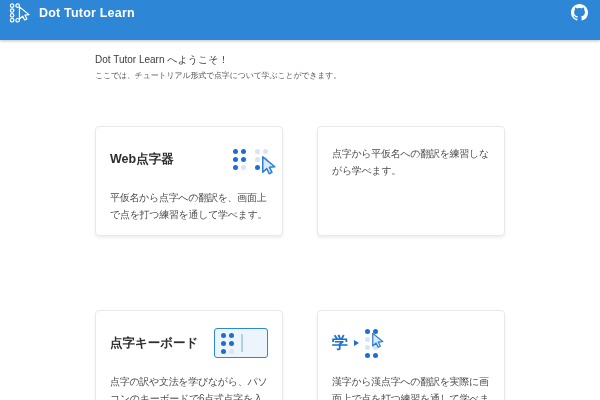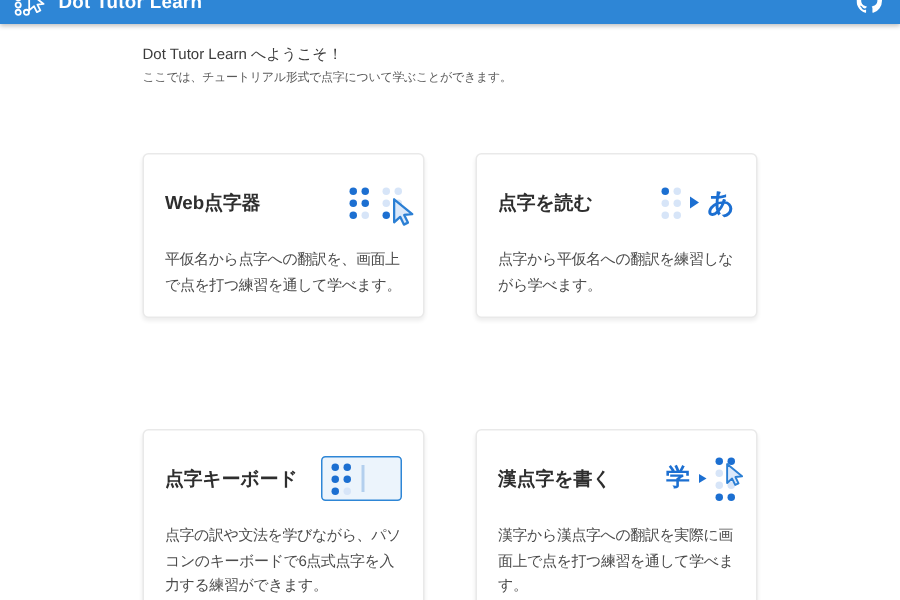--- a/index.html
+++ b/index.html
@@ -6,21 +6,21 @@
   html, body { width: 600px; height: 400px; }
   body {
     font-family: "Liberation Sans", "DejaVu Sans", sans-serif;
     background: #ffffff;
     color: var(--text-dark, #333);
     overflow: hidden;
   }
 
   
   .app-header {
-    height: 16px;
+    height: 40px;
     background: var(--header-bg, #2e86d6);
     display: flex;
     align-items: center;
     justify-content: space-between;
     padding: 0 12px 15px 8px;
     box-shadow: 0 1px 3px rgba(0,0,0,.25);
     position: relative;
     z-index: 2;
   }
   .header-left { display: flex; align-items: center; gap: 9px; }
@@ -195,35 +195,20 @@
             </div>
           <svg class="cursor-svg cursor-a" viewBox="0 0 24 24">
             <path d="M6 3 L6 19 L10.2 15.2 L12.8 20.6 L15.6 19.2 L13 13.9 L18.6 13.3 Z" fill="#dce9fa" stroke="#2b7fd4" stroke-width="1.6" stroke-linejoin="round"></path>
           </svg>
         </div>
       </div>
       <p class="card-desc">平仮名から点字への翻訳を、画面上で点を打つ練習を通して学べます。</p>
     </section>
 
     <section class="card">
-      <div class="card-head">
-        <h2 class="card-title">点字を読む</h2>
-        <div class="icon-wrap gap6">
-          <div class="cell">
-              <span class="dot on"></span>
-              <span class="dot off"></span>
-              <span class="dot off"></span>
-              <span class="dot off"></span>
-              <span class="dot off"></span>
-              <span class="dot off"></span>
-            </div>
-          <span class="tri"></span>
-          <span class="kana-char">あ</span>
-        </div>
-      </div>
       <p class="card-desc">点字から平仮名への翻訳を練習しながら学べます。</p>
     </section>
 
     <section class="card">
       <div class="card-head">
         <h2 class="card-title">点字キーボード</h2>
         <div class="icon-wrap">
           <div class="input-box">
             <div class="cell">
                 <span class="dot on"></span>
@@ -235,21 +220,20 @@
               </div>
             <span class="caret"></span>
           </div>
         </div>
       </div>
       <p class="card-desc">点字の訳や文法を学びながら、パソコンのキーボードで6点式点字を入力する練習ができます。</p>
     </section>
 
     <section class="card">
       <div class="card-head">
-        <h2 class="card-title">漢点字を書く</h2>
         <div class="icon-wrap gap6">
           <span class="kanji-char">学</span>
           <span class="tri small"></span>
           <div class="cell">
               <span class="dot on"></span>
               <span class="dot on"></span>
               <span class="dot off"></span>
               <span class="dot off"></span>
               <span class="dot off"></span>
               <span class="dot off"></span>

